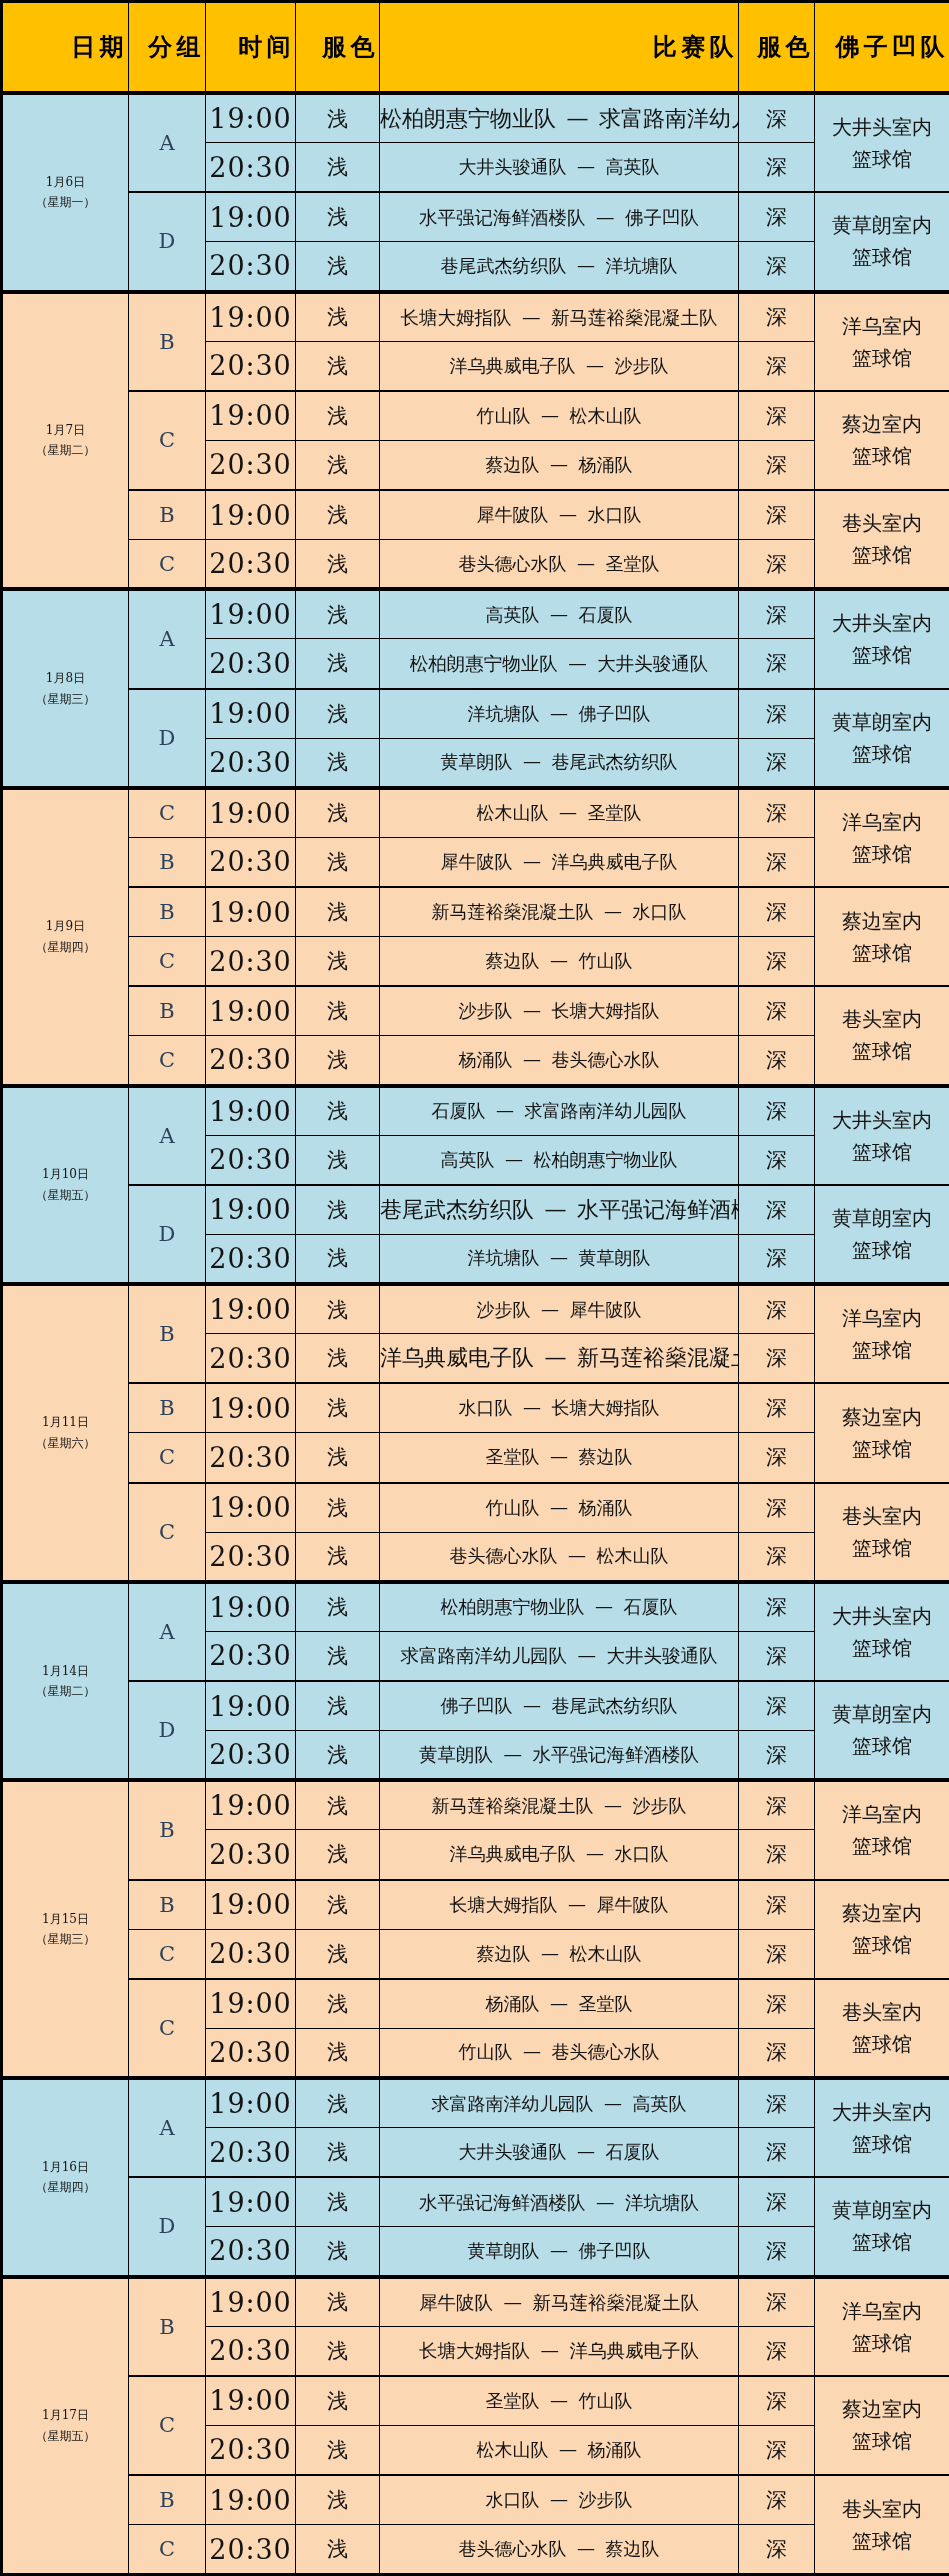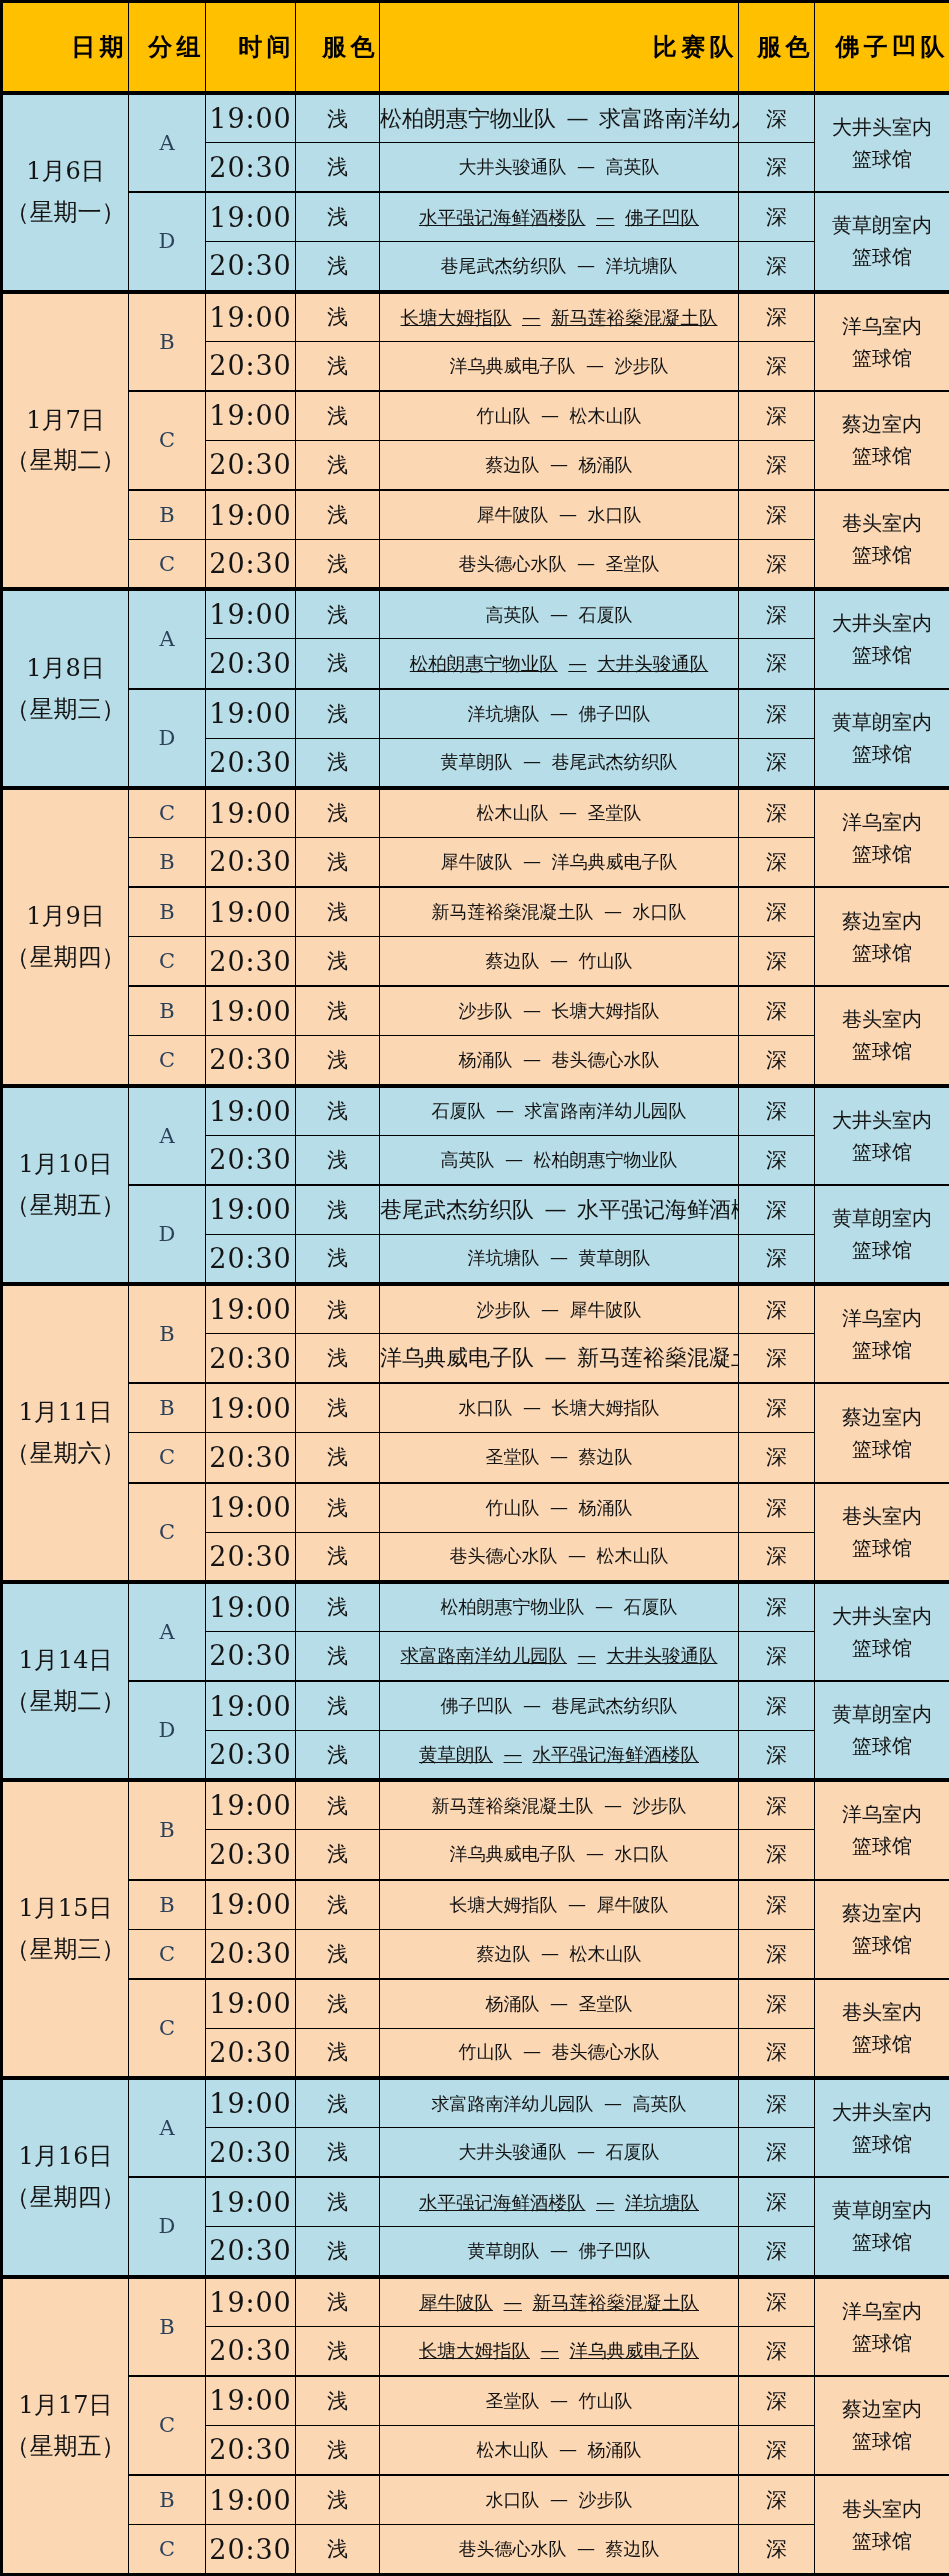--- a/index.html
+++ b/index.html
@@ -9,26 +9,26 @@
   th{background:#FFC000;color:#000;font-weight:bold;font-size:24px;
      border:1.8px solid #000;border-bottom:3.5px solid #000;height:88px;
      letter-spacing:4.4px;text-align:right;vertical-align:middle;padding:0;}
   td{border:1.8px solid #000;text-align:center;vertical-align:middle;
      color:#141414;padding:0;overflow:hidden;}
   tbody tr{height:49px;}
   tr.sec-start td{border-top:4.4px solid #000;}
   tr.blk-start td{border-top:2.6px solid #000;}
   tr.blue  td{background:#B7DEE8;}
   tr.orange td{background:#FBD7B4;}
-  .date-cell{font-size:24px;line-height:1.7;text-align:center;}
+  .date-cell{font-size:12px;line-height:1.7;text-align:center;}
   .group-cell{font-size:21px;color:#2c415a;font-family:"DejaVu Serif","Liberation Serif",serif;}
   .time-cell{font-size:27px;letter-spacing:0.9px;}
   .uniform-cell{font-size:21px;}
   .match-cell{font-size:18px;white-space:nowrap;}
-  .match-cell.md{font-size:18.5px;text-decoration:underline;}
+  .match-cell.md{font-size:18.5px;}
   .match-cell.sm{font-size:22px;}
   .match-sep{padding:0 10.5px;}
   .venue-cell{font-size:20px;line-height:1.6;}
 </style>
 </head>
 <body>
 
 <table>
   <colgroup>
     <col style="width:127px">

